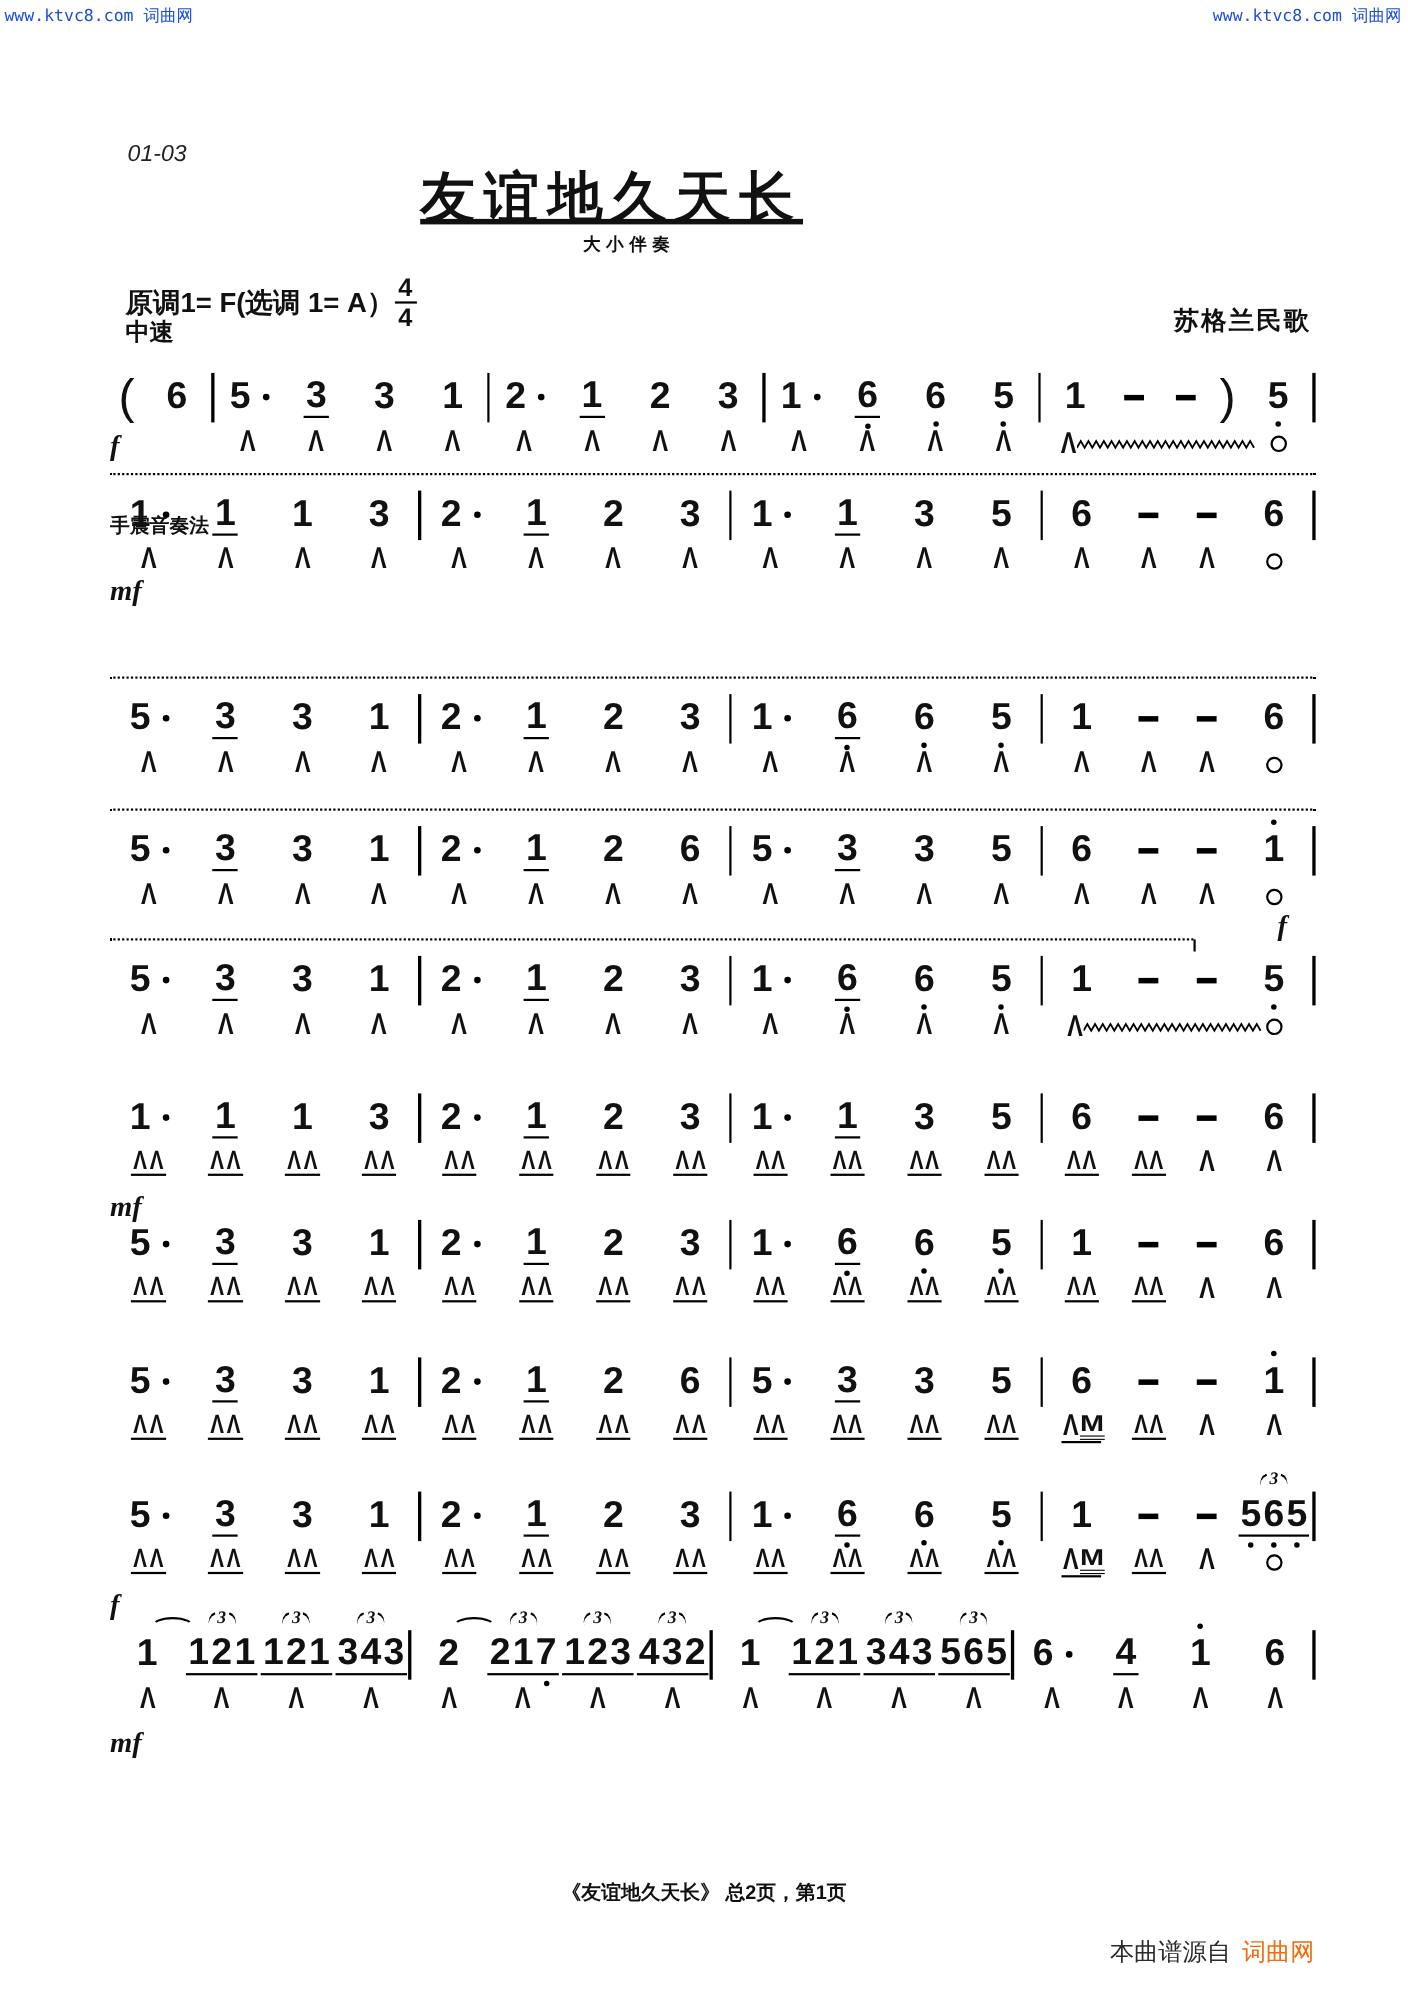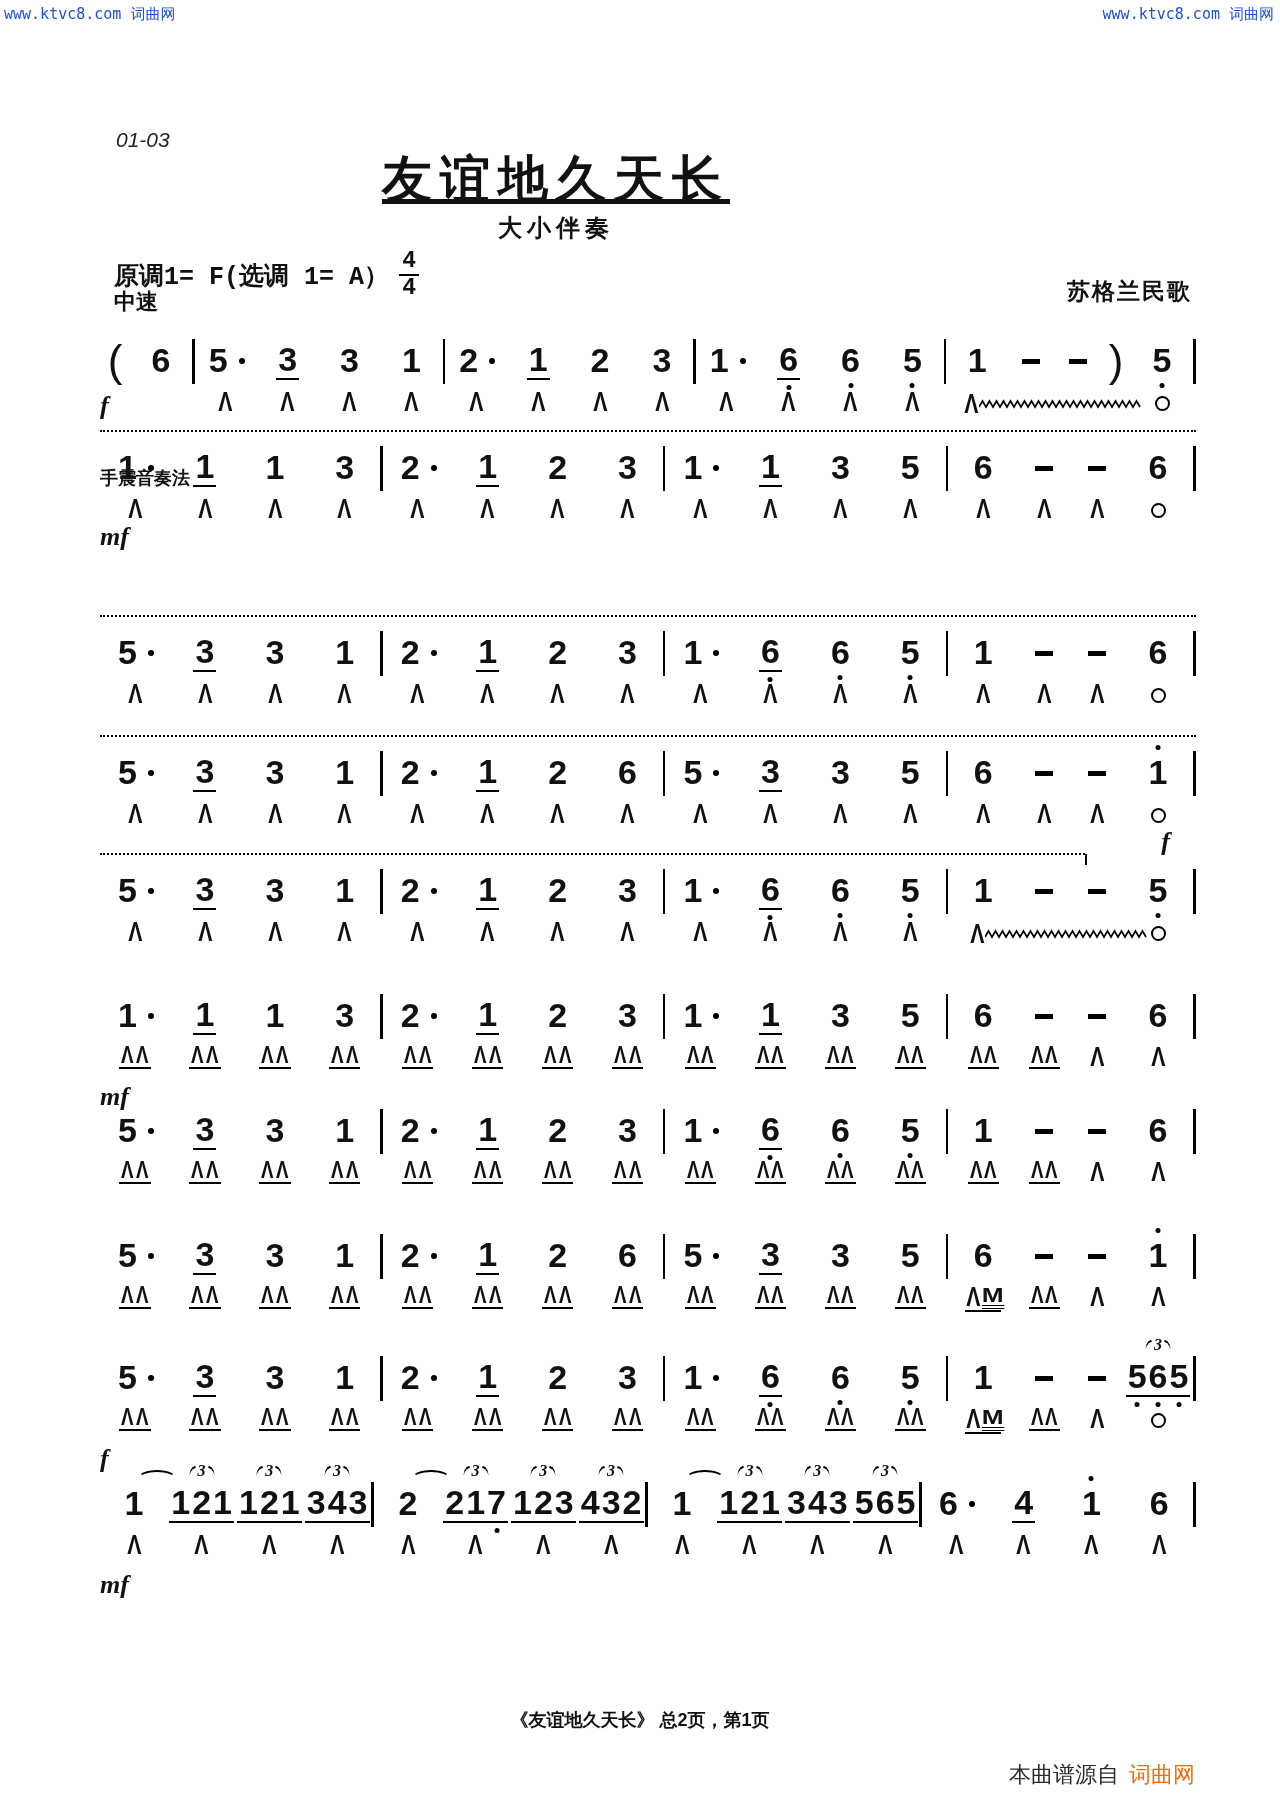--- a/index.html
+++ b/index.html
@@ -5,23 +5,23 @@
   html,body{margin:0;padding:0;background:#fff;}
   .page{position:relative;width:1280px;height:1810px;background:#fff;color:#111;
         font-family:"Liberation Sans",sans-serif;overflow:hidden;}
   .watermark{position:absolute;top:5px;font-family:"DejaVu Sans Mono",monospace;
         font-size:15px;color:#1d4ed8;letter-spacing:0;}
   .wm-left{left:4px;} .wm-right{right:6px;}
   .code{position:absolute;left:116px;top:128px;font-style:italic;font-size:21px;color:#222;}
   .title{position:absolute;left:0;top:146px;width:1112px;text-align:center;
         font-family:"DejaVu Serif","Liberation Serif",serif;font-size:50px;font-weight:bold;letter-spacing:8px;text-decoration:underline;}
   .subtitle{position:absolute;left:0;top:212px;width:1112px;text-align:center;
-        font-family:"DejaVu Serif","Liberation Serif",serif;font-size:24px;font-weight:bold;letter-spacing:5px;}
-  .keyrow{position:absolute;left:114px;top:250px;display:flex;align-items:center;gap:10px;
-        font-family:Liberation Mono, monospace;font-size:25px;font-weight:bold;}
+        font-family:"DejaVu Serif","Liberation Serif",serif;font-size:16px;font-weight:bold;letter-spacing:5px;padding-left:16px;}
+  .keyrow{position:absolute;left:114px;top:250px;display:flex;align-items:center;
+        font-family:Liberation Sans, sans-serif;font-size:25px;font-weight:bold;}
   .timesig{display:inline-flex;flex-direction:column;align-items:center;line-height:1;
         font-size:23px;font-weight:bold;}
   .timesig .tsline{width:20px;height:2px;background:#000;margin:1px 0;}
   .tempo{position:absolute;left:114px;top:287px;font-size:22px;font-weight:bold;
         font-family:Liberation Mono, monospace;}
   .origin{position:absolute;right:88px;top:276px;font-size:23px;font-weight:bold;
         font-family:"DejaVu Serif","Liberation Serif",serif;letter-spacing:2px;}
 
   .system{position:absolute;left:100px;width:1096px;}
   .dashline{height:0;border-top:2px dotted #000;margin-bottom:10px;position:relative;}

